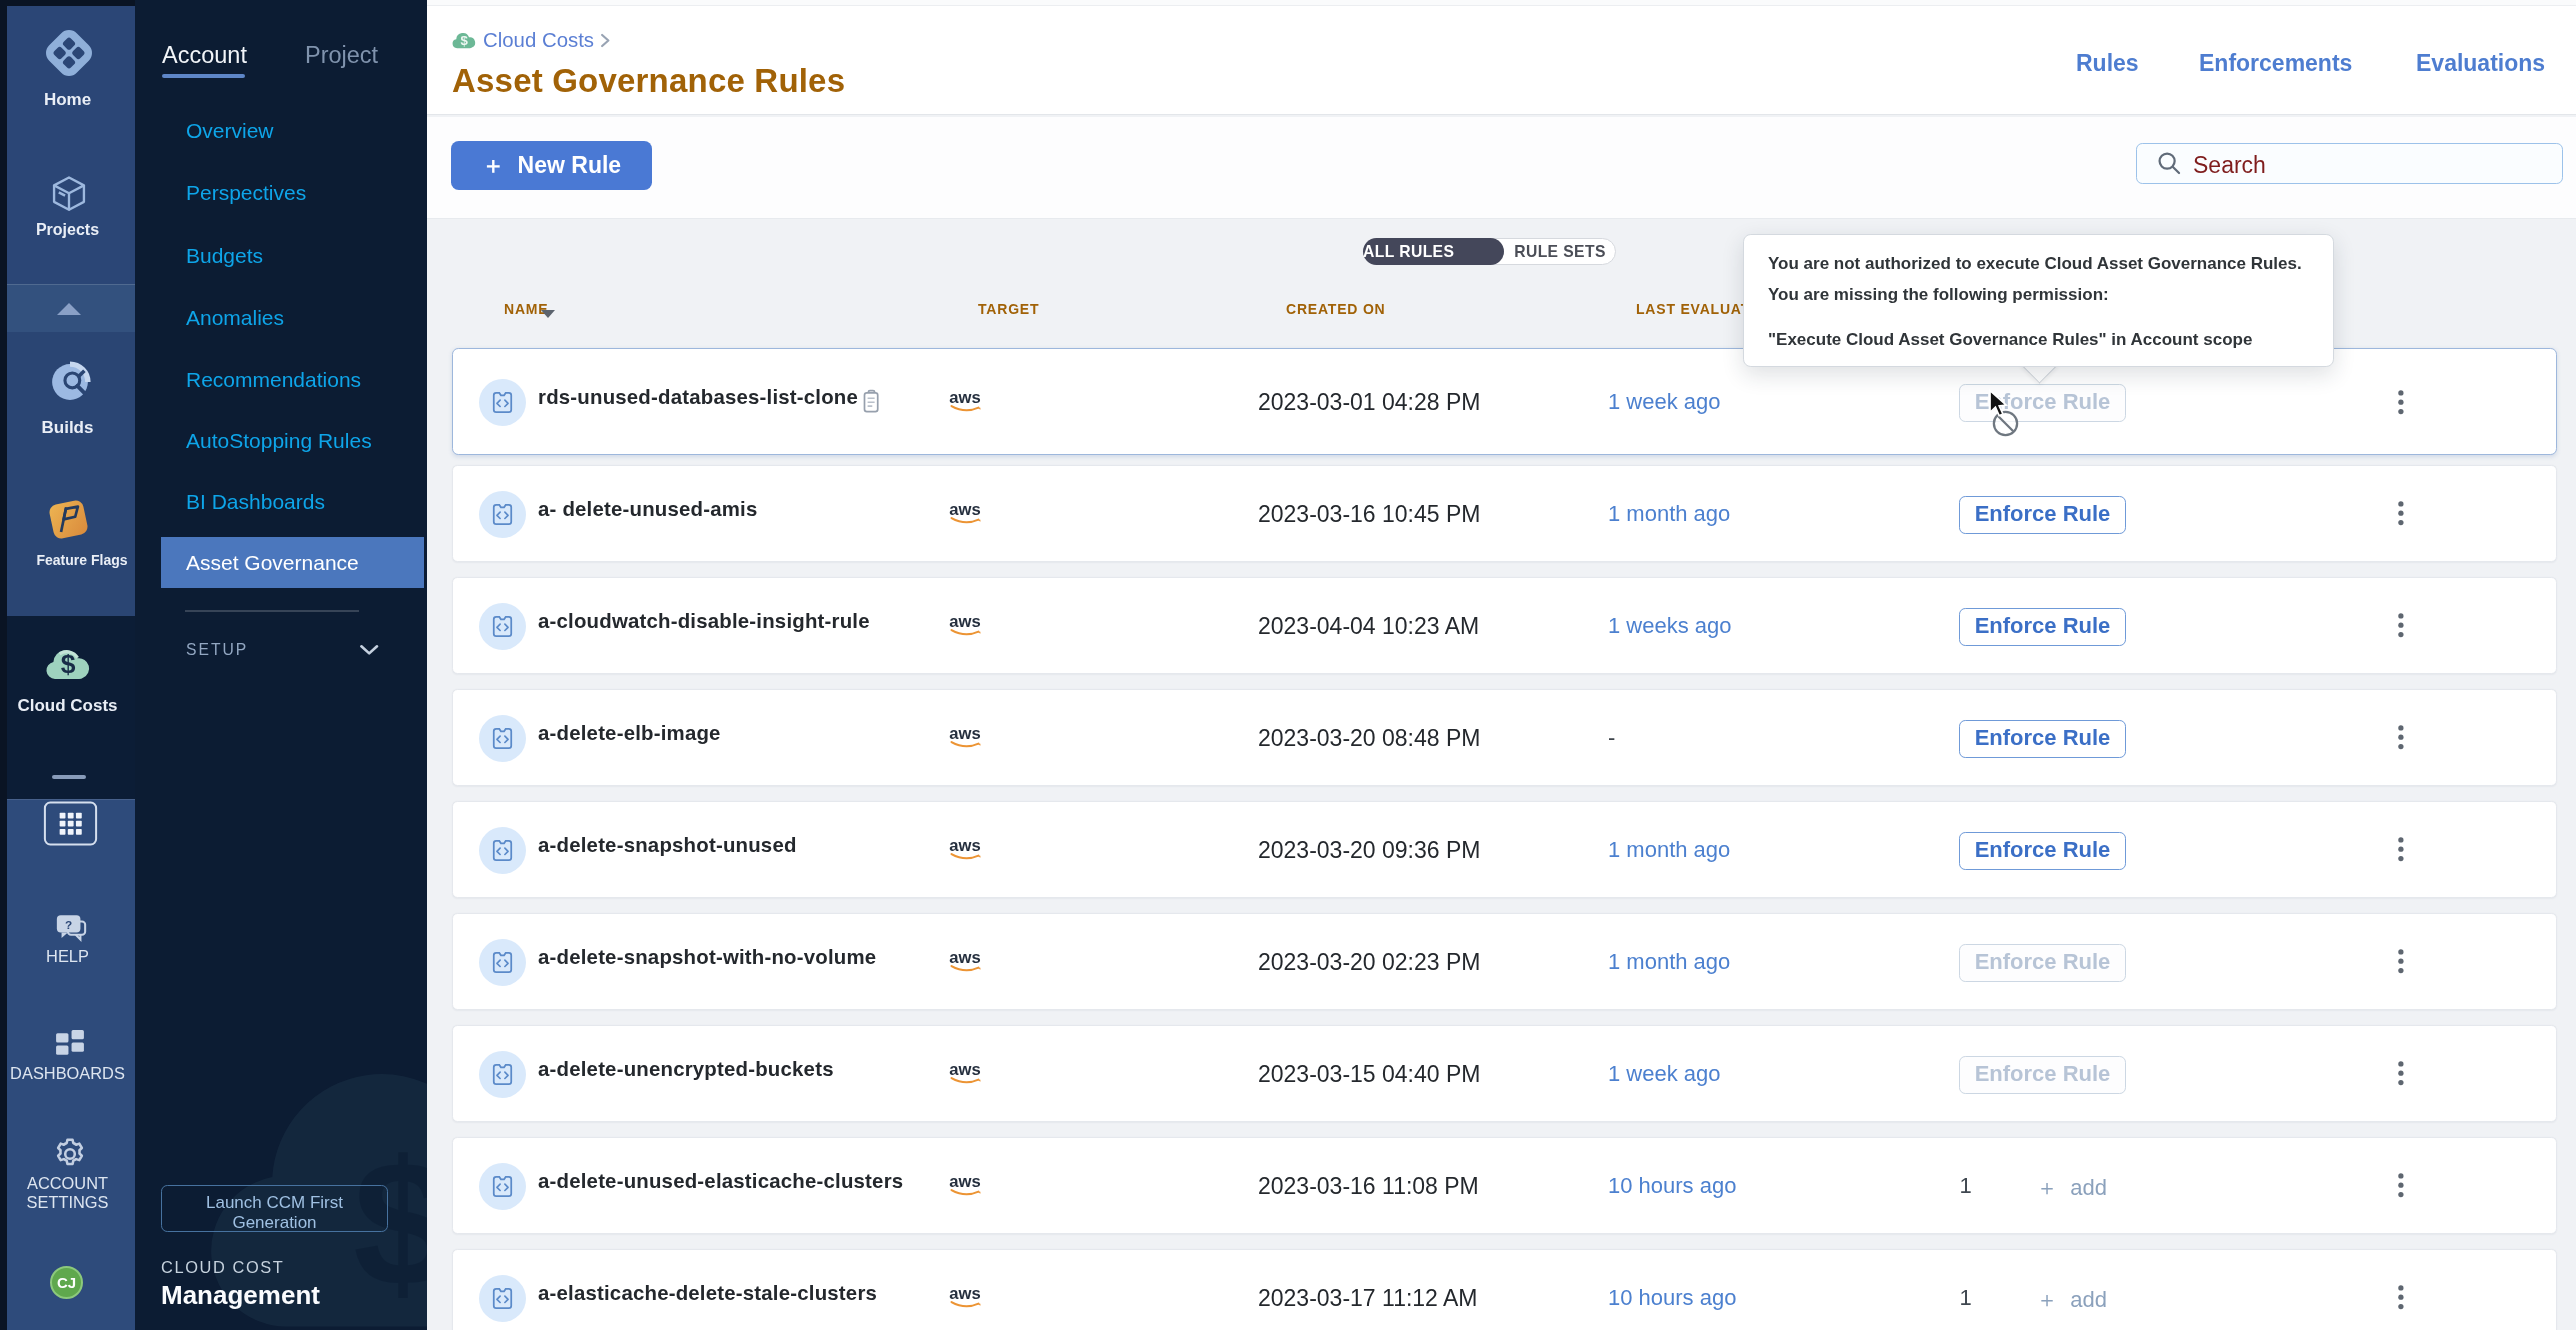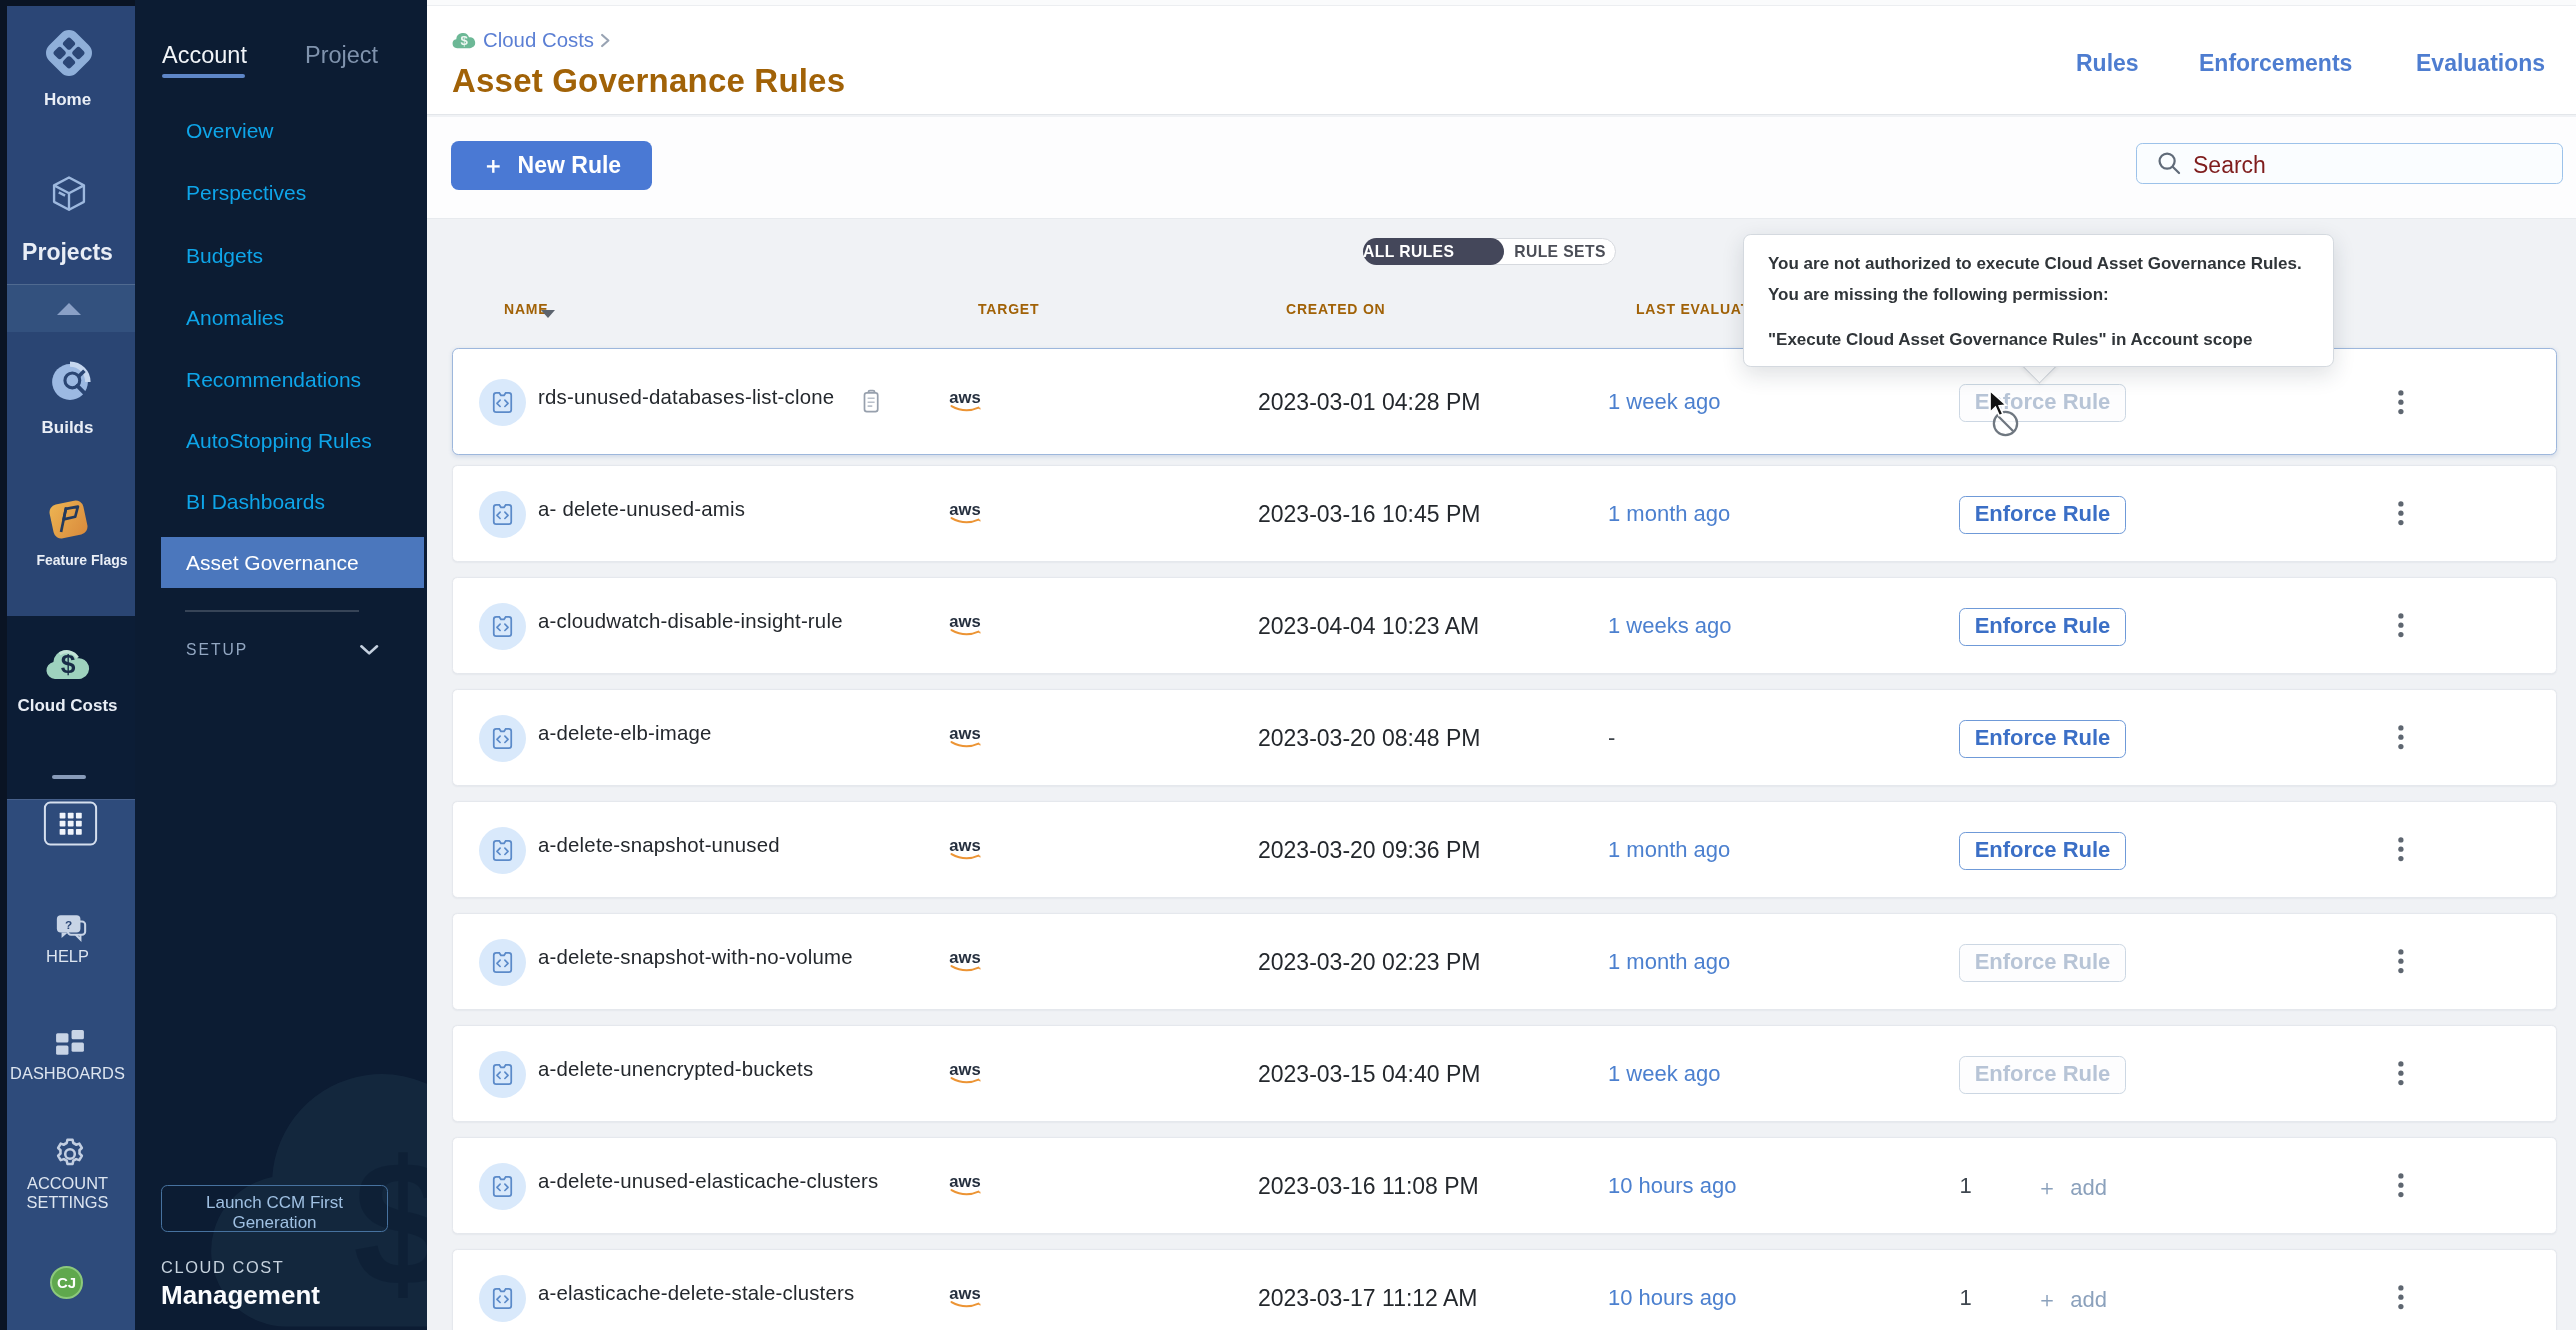--- a/index.html
+++ b/index.html
@@ -11,21 +11,21 @@
   #rail .lbl { position:absolute; width:135px; text-align:center; color:#e9eef6; font-weight:700; }
   #redge { position:absolute; left:0; top:0; width:7px; height:1331px; background:#0a1424; z-index:5; }
   
   #side2 { position:absolute; left:135px; top:0; width:292px; height:1331px; background:#0c1c33; overflow:hidden; }
   #side2 .mi { position:absolute; left:51px; font-size:21px; color:#0ea5e9; height:31px; line-height:31px; }
   
   #main { position:absolute; left:427px; top:0; width:2149px; height:1331px; background:#f0f2f5; }
   .card { position:absolute; left:25px; width:2105px; background:#fff; border:0.8px solid #e5e8ed; border-radius:5.5px; box-shadow:0 0.8px 1.6px rgba(40,60,90,0.05); }
   .card.sel { border:1.6px solid #9db7dc; box-shadow:0 1.6px 4.7px rgba(70,110,170,0.18); border-radius:6.3px; }
   .ric { position:absolute; left:26px; width:47px; height:47px; border-radius:50%; background:#d9e9fb; display:flex; align-items:center; justify-content:center; }
-  .rname { position:absolute; left:85px; font-size:20.4px; font-weight:400; color:#24282d; letter-spacing:0.2px; }
+  .rname { position:absolute; left:85px; font-size:20.4px; font-weight:700; color:#24282d; letter-spacing:0.2px; }
   .rdate { position:absolute; left:805px; font-size:23px; color:#24282d; }
   .rago { position:absolute; left:1155px; font-size:22px; color:#4c80cf; }
   .btn { position:absolute; left:1506px; width:167px; height:38px; border:1.6px solid #6f9ad8; border-radius:6.3px; background:#fff;
          color:#3b6fc6; font-size:22px; font-weight:700; text-align:center; line-height:34px; }
   .btn.dis { border-color:#ccd7e3; color:#b7c4d6; background:#fdfdfe; }
   .one { position:absolute; left:1497px; width:31px; text-align:center; font-size:22px; color:#3f4750; }
   .addl { position:absolute; left:1583px; font-size:22px; color:#8ba1bc; }
   .hdr { position:absolute; font-size:14px; font-weight:700; color:#a16207; letter-spacing:0.8px;margin-left:29px; }
 </style></head>
 <body>
@@ -334,21 +334,21 @@
       </svg></div>
   <div class="lbl" style="top:90px;font-size:17px;">Home</div>
   <div class="abs" style="left:47px;top:172px;"><svg width="44" height="44" viewBox="0 0 56 56">
         <g fill="none" stroke="#9db8de" stroke-width="3" stroke-linejoin="round">
           <path d="M28 7 L47 17 L28 27 L9 17 Z"></path>
           <path d="M9 17 V38 L28 48 V27"></path>
           <path d="M47 17 V38 L28 48"></path>
           <path d="M15 26 l8 4" stroke-width="3.4"></path>
         </g>
       </svg></div>
-  <div class="lbl" style="top:239px;font-size:23px;">Projects</div>
+  <div class="lbl" style="top:221px;font-size:16px;">Projects</div>
 
   <div class="abs" style="left:57px;top:303px;width:0;height:0;border-left:12.5px solid transparent;border-right:12.5px solid transparent;border-bottom:12.5px solid #8aa0c6;"></div>
 
   <div class="abs" style="left:49px;top:361px;"><svg width="42" height="42" viewBox="0 0 54 54">
         <circle cx="27" cy="27" r="23" fill="#9cb9e2"></circle>
         <path d="M27 4 a23 23 0 0 1 23 23" fill="none" stroke="#c6d7ef" stroke-width="7"></path>
         <path d="M45.5 12.5 L37 21" stroke="#2a4573" stroke-width="4.6"></path>
         <circle cx="30" cy="25" r="9.5" fill="#9cb9e2" stroke="#2a4573" stroke-width="4"></circle>
         <path d="M36.5 32 L46 41.5" stroke="#2a4573" stroke-width="5" stroke-linecap="round"></path>
       </svg></div>

